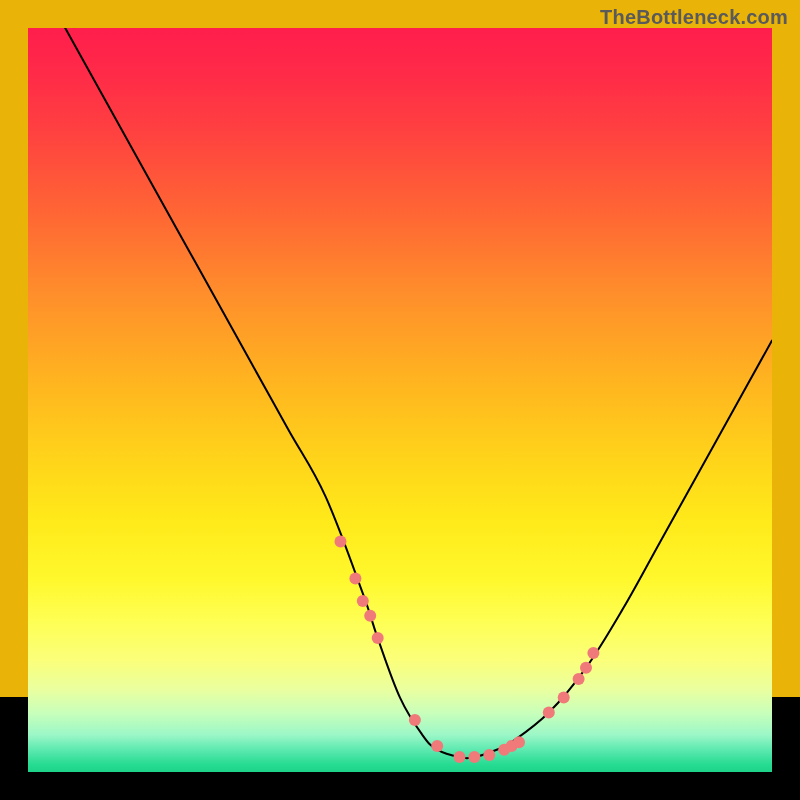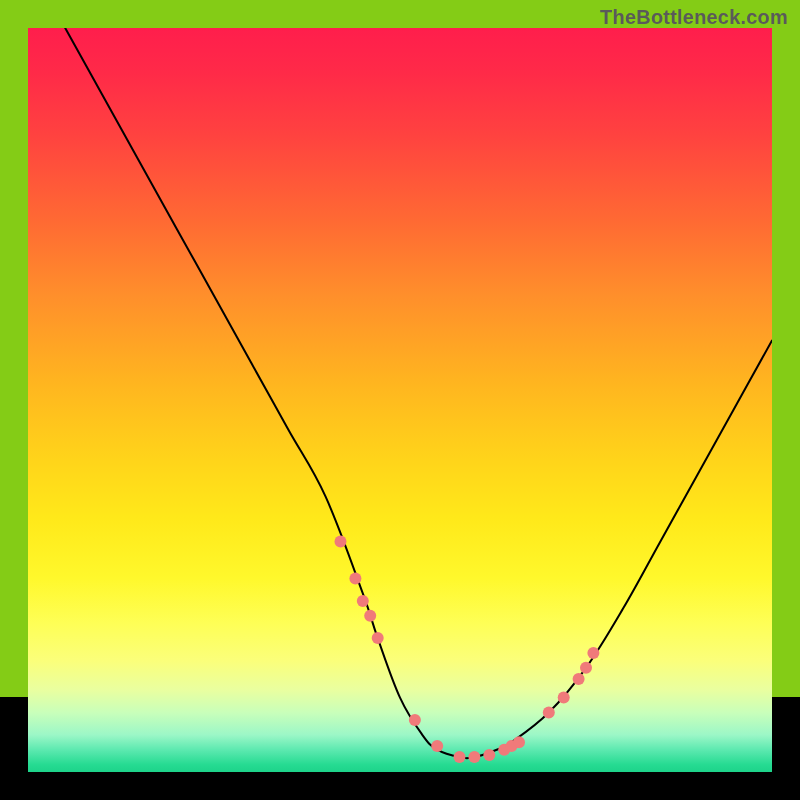--- a/index.html
+++ b/index.html
@@ -8,21 +8,21 @@
     width: 800px;
     height: 800px;
     background: #000;
     overflow: hidden;
     font-family: Arial, Helvetica, sans-serif;
   }
   .stage {
     position: relative;
     width: 800px;
     height: 697px;
-    background: #84cc16;
+    background: #eab308;
   }
   .plot-area {
     position: absolute;
     left: 28px;
     top: 28px;
     width: 744px;
     height: 744px;
     overflow: hidden;
   }
   .gradient-bg {

